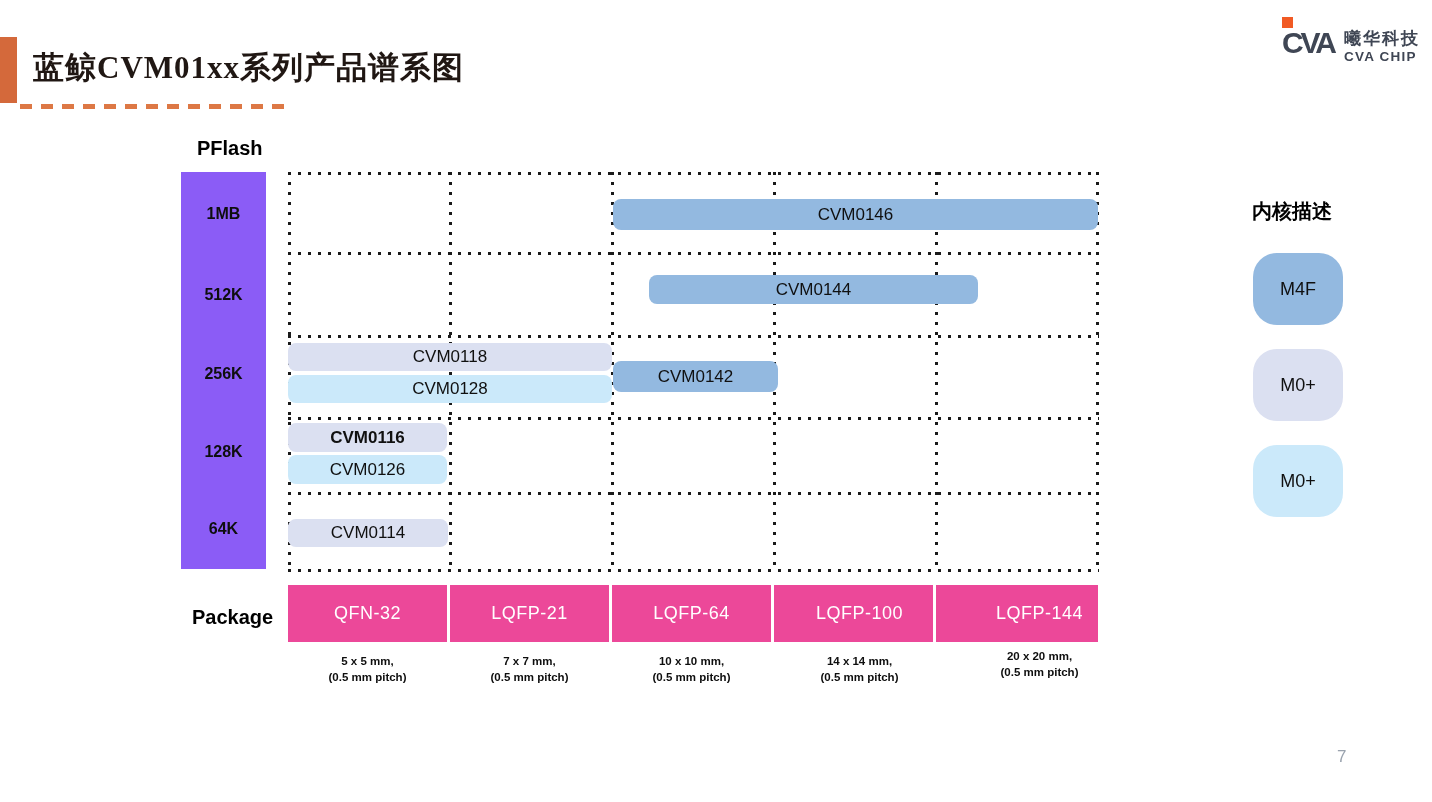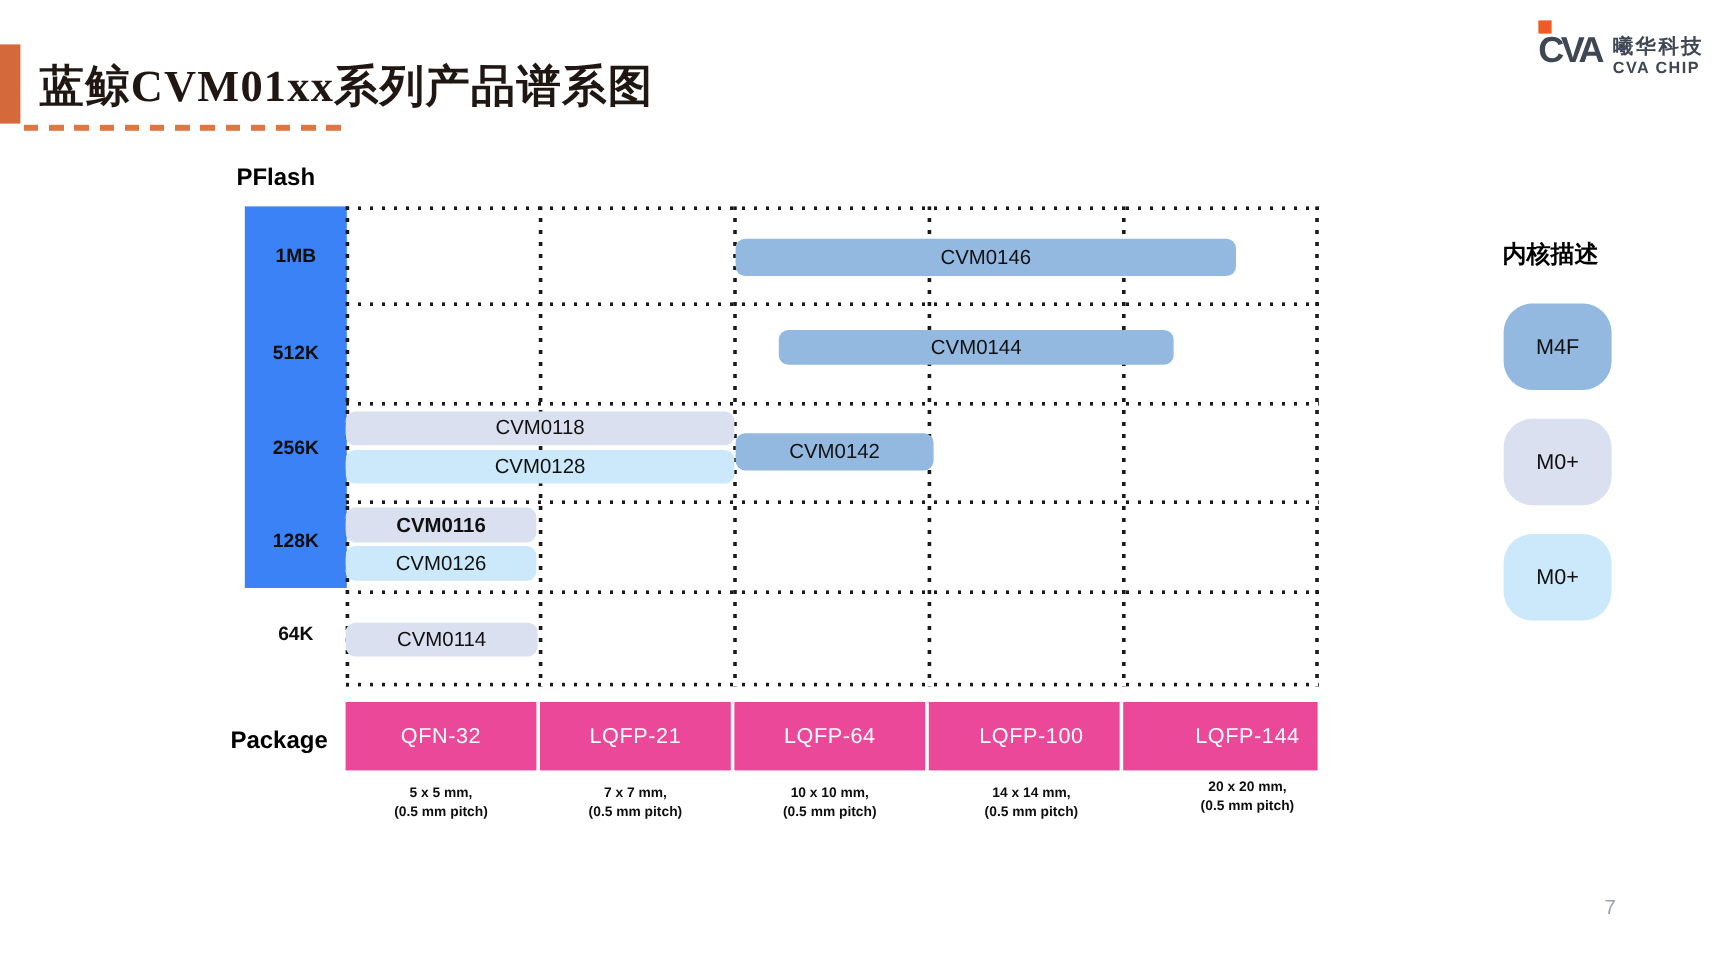--- a/index.html
+++ b/index.html
@@ -2,35 +2,35 @@
 <html><head>
 <meta charset="utf-8">
 <style>
   * { margin:0; padding:0; box-sizing:border-box; }
   html,body { width:1432px; height:802px; background:#ffffff; overflow:hidden;
               font-family:"Liberation Sans", sans-serif; position:relative; }
 
   
   .accent-bar   { position:absolute; left:0; top:37px; width:17px; height:66px; background:#D4693B; }
   .slide-title  { position:absolute; left:33px; top:47px; font-family:"Liberation Serif", serif;
-                  font-weight:bold; font-size:37px; color:#201713; letter-spacing:1px; white-space:nowrap; }
+                  font-weight:bold; font-size:31px; color:#201713; letter-spacing:1px; white-space:nowrap; }
   .title-dashes { position:absolute; left:20px; top:104px; width:270px; height:5px;
                   background:repeating-linear-gradient(to right,#DD7845 0 12px,transparent 12px 21px); }
 
   .logo         { position:absolute; top:17px; right:12px; display:flex; align-items:flex-start; gap:10px; }
   .logo-mark    { position:relative; padding-top:12px; color:#3F4654; font-weight:bold; font-size:30px;
                   line-height:0.9; letter-spacing:-3px; }
   .logo-square  { position:absolute; left:0; top:0; width:11px; height:11px; background:#F15A24; }
   .logo-text    { padding-top:12px; }
   .logo-cn      { font-size:17px; font-weight:bold; color:#3F4654; letter-spacing:2px; line-height:1.15; }
   .logo-en      { font-size:13.5px; font-weight:bold; color:#3F4654; letter-spacing:1.2px; }
 
   
   .pflash-label { position:absolute; left:197px; top:137px; font-size:20px; font-weight:bold; color:#000; }
-  .pflash-col   { position:absolute; left:204px; top:172px; width:85px; height:318px; background:#3b82f6; }
+  .pflash-col   { position:absolute; left:181px; top:172px; width:85px; height:397px; background:#8b5cf6; }
   .flash-size   { position:absolute; left:0; width:85px; text-align:center; font-weight:bold;
                   font-size:16px; color:#0e0e0e; }
   .fs-0 { top:33px; } .fs-1 { top:114px; } .fs-2 { top:193px; } .fs-3 { top:271px; } .fs-4 { top:348px; }
 
   
   .grid  { position:absolute; left:288px; top:172px; width:811px; height:400px; }
   .gl-h  { position:absolute; left:0; width:811px; height:3px;
            background:repeating-linear-gradient(to right,#1a1a1a 0 3px,transparent 3px 10px); }
   .gl-v  { position:absolute; top:0; width:3px; height:400px;
            background:repeating-linear-gradient(to bottom,#1a1a1a 0 3px,transparent 3px 10px); }
@@ -38,21 +38,21 @@
   .glh-4 { top:320px; } .glh-5 { top:397px; }
   .glv-0 { left:0; } .glv-1 { left:161px; } .glv-2 { left:323px; } .glv-3 { left:485px; }
   .glv-4 { left:647px; } .glv-5 { left:808px; }
 
   
   .bar  { position:absolute; border-radius:8px; display:flex; align-items:center; justify-content:center;
           font-size:17px; color:#101010; white-space:nowrap; }
   .core-m4f  { background:#93B9E0; }
   .core-lav  { background:#DBE0F1; }
   .core-cyan { background:#CBE9FA; }
-  .bar-cvm0146 { left:325px; top:27px;  width:417px; height:31px; }
+  .bar-cvm0146 { left:325px; top:27px;  width:485px; height:31px; }
   .bar-cvm0144 { left:325px; top:103px; width:329px; height:29px;margin-left:36px; }
   .bar-cvm0118 { left:0;     top:171px; width:324px; height:28px; }
   .bar-cvm0128 { left:0;     top:203px; width:324px; height:28px; }
   .bar-cvm0142 { left:325px; top:189px; width:165px; height:31px; }
   .bar-cvm0116 { left:0;     top:251px; width:159px; height:29px;font-weight:bold; }
   .bar-cvm0126 { left:0;     top:283px; width:159px; height:29px; }
   .bar-cvm0114 { left:0;     top:347px; width:160px; height:28px; }
 
   
   .package-label { position:absolute; left:192px; top:606px; font-size:20px; font-weight:bold; color:#000; }

